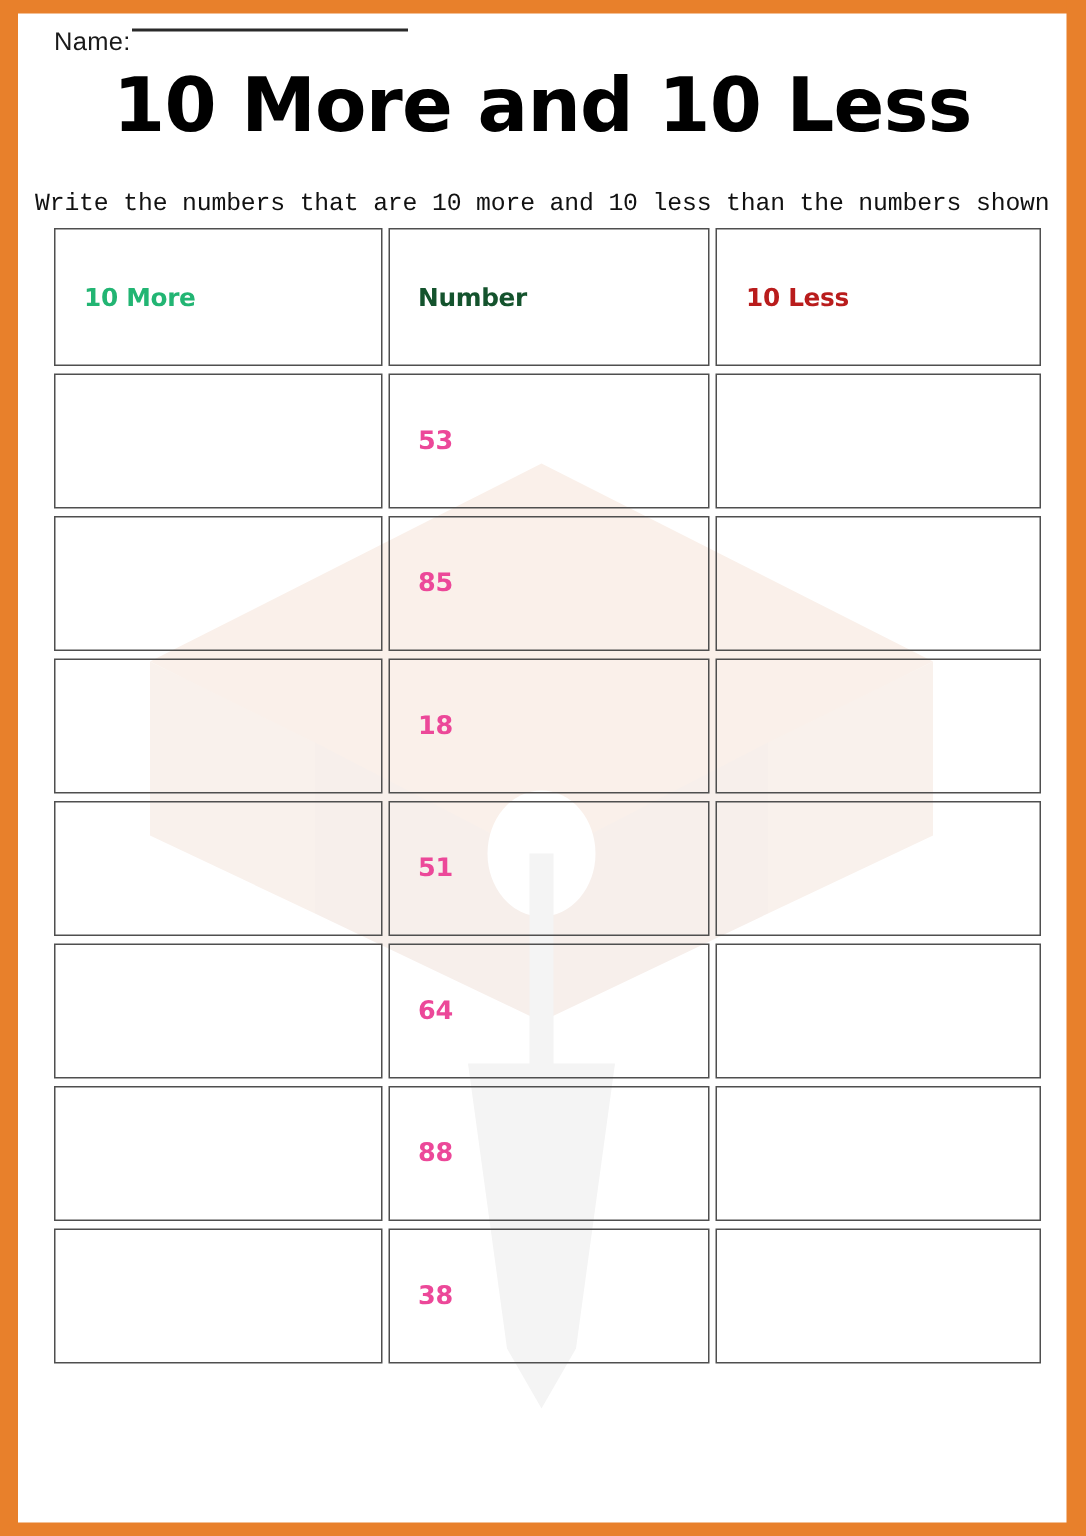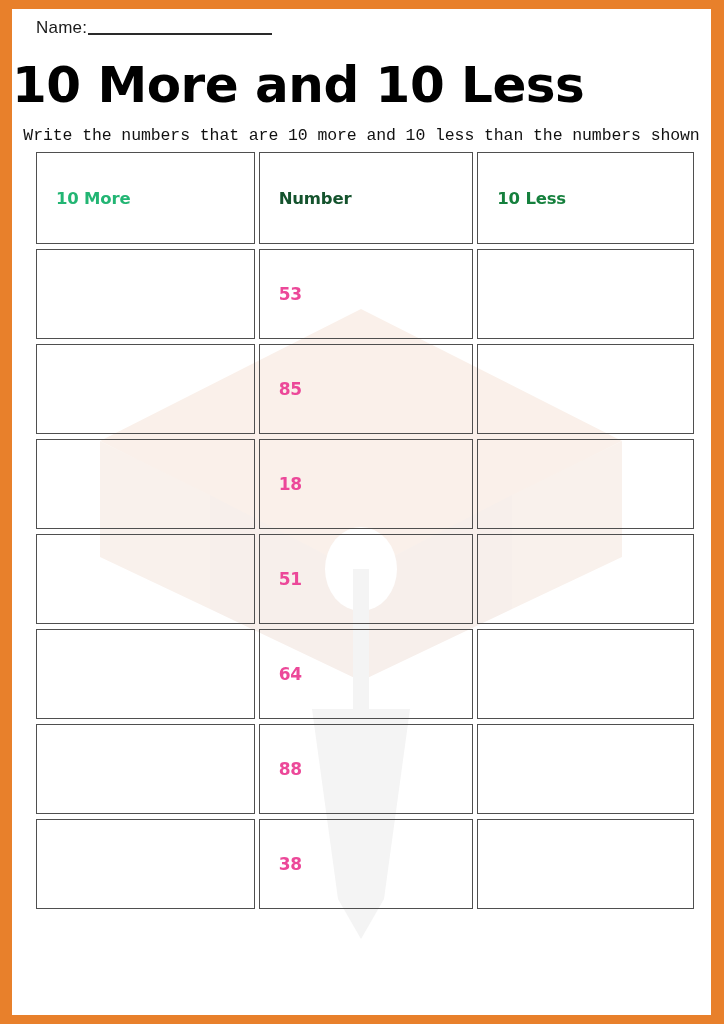--- a/index.html
+++ b/index.html
@@ -53,21 +53,20 @@
     pointer-events: none;
     z-index: 0;
   }
 
   
   .name-row {
     position: absolute;
     left: 24px;
     top: 10px;
     display: flex;
-    align-items: flex-end;
     z-index: 5;
   }
   .name-label {
     font-family: "Liberation Sans", sans-serif;
     font-size: 17px;
     color: #1a1a1a;
     letter-spacing: 0.2px;
     line-height: 1;
     padding-bottom: 2px;
   }
@@ -76,21 +75,22 @@
     height: 0;
     border-bottom: 2px solid #2a2a2a;
     margin-bottom: 3px;
     margin-left: 1px;
   }
 
   .title {
     position: absolute;
     left: 0;
     right: 0;
-    top: 50px;
+    top: 35px;
+    text-align: center;
     font-family: "DejaVu Sans", sans-serif;
     font-size: 50px;
     font-weight: bold;
     color: #000000;
     letter-spacing: -0.5px;
     line-height: 1.05;
     z-index: 5;
   }
 
   .subtitle {
@@ -138,21 +138,21 @@
 
   .cell-text {
     padding-left: 19px;
     font-family: "DejaVu Sans", sans-serif;
     font-weight: bold;
     font-size: 16.5px;
     letter-spacing: -0.2px;
   }
   .hdr-more   { color: #22b573; }
   .hdr-number { color: #14532d; }
-  .hdr-less   { color: #15803d; }
+  .hdr-less   { color: #b91c1c; }
 
   .num-text {
     padding-left: 19px;
     font-family: "DejaVu Sans", sans-serif;
     font-weight: bold;
     font-size: 17px;
     color: #ec4899;
     letter-spacing: -0.2px;
   }
   .blank { }

